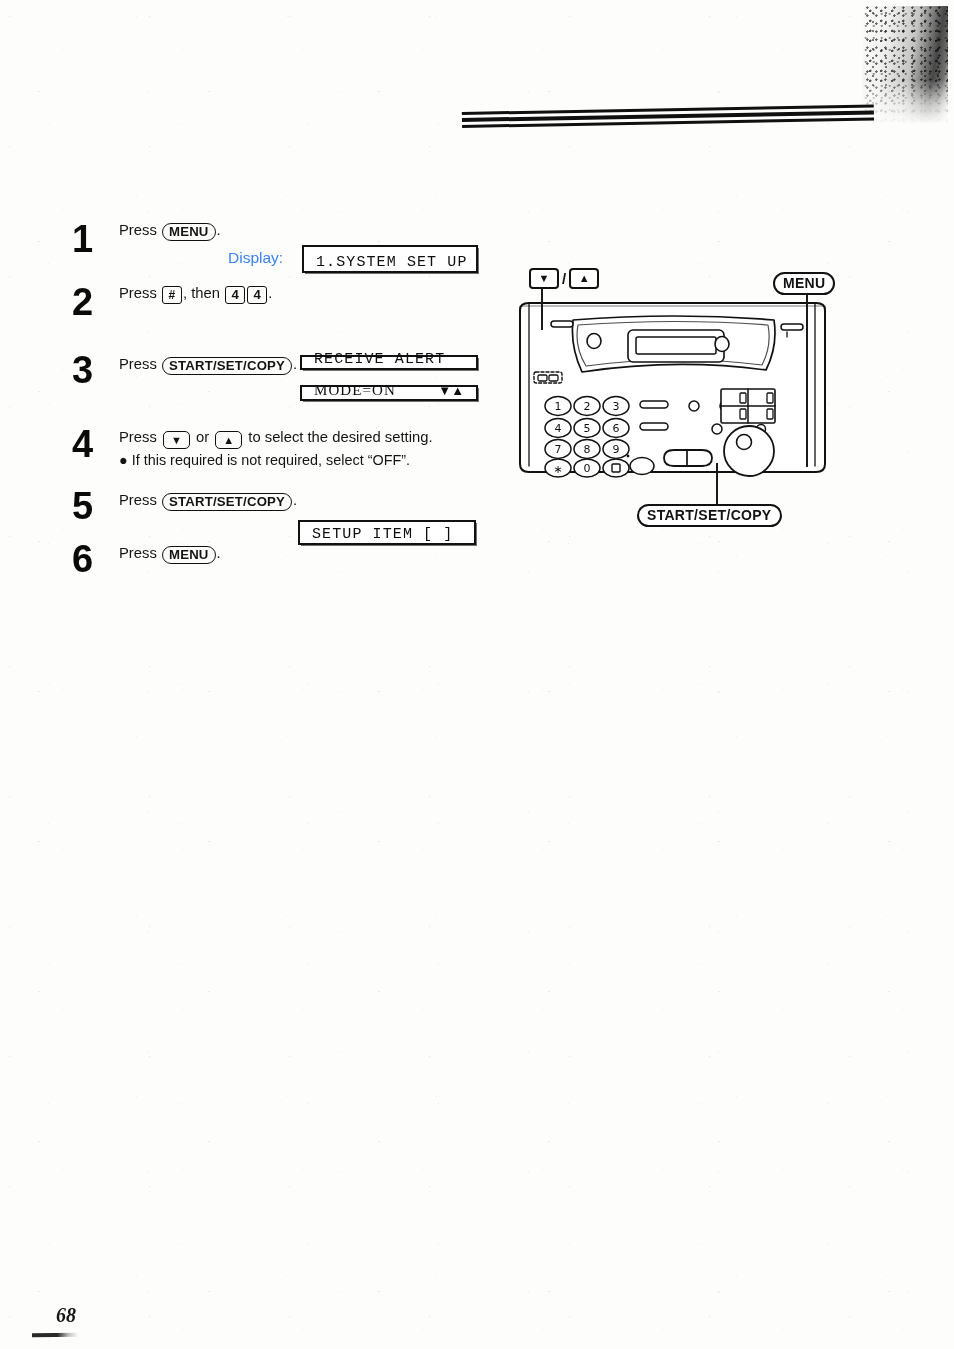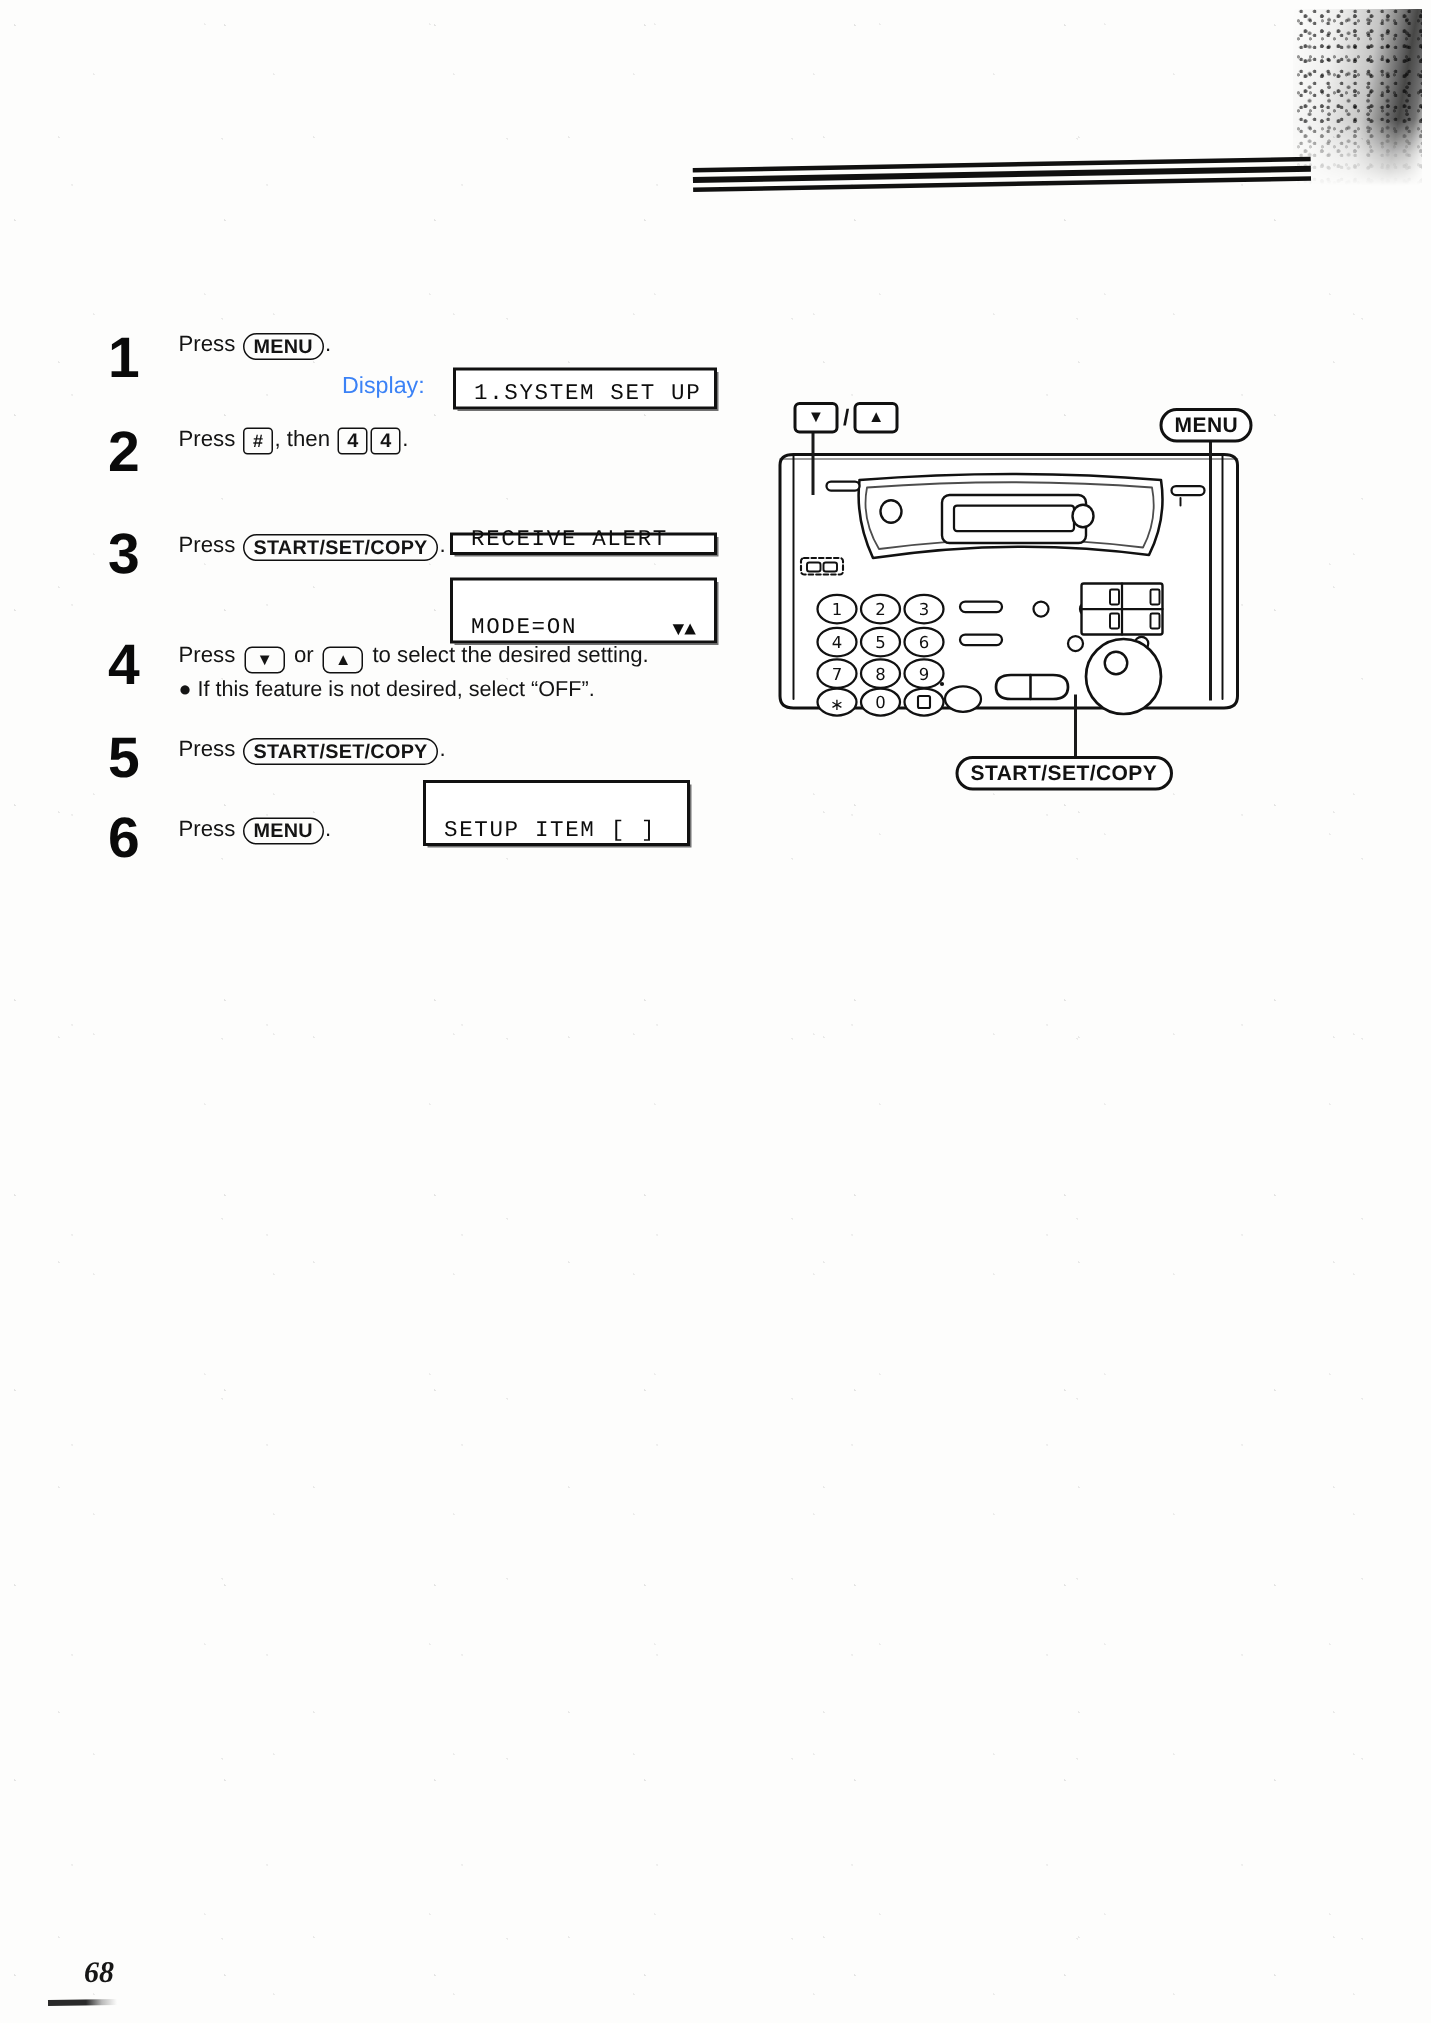--- a/index.html
+++ b/index.html
@@ -308,45 +308,45 @@
     <div class="lcd lcd-shadow" style="left:300px; top:314px; width:178px; height:15px;margin-top:41px;">
       <span class="lcd-l">RECEIVE ALERT</span>
     </div>
 
     <div class="step-num" style="left:72px; top:349px;">3</div>
     <div class="step-txt" style="left:119px; top:354px;">
       <span>Press</span>
       <span class="key">START/SET/COPY</span><span>.</span>
     </div>
 
-    <div class="lcd lcd-shadow" style="left:300px; top:385px; width:178px; height:44px;">
+    <div class="lcd lcd-shadow" style="left:300px; top:385px; width:178px; height:16px;font-family:Liberation Serif, serif;">
       <span class="lcd-l">MODE=ON</span>
       <span class="lcd-r">▼▲</span>
     </div>
 
     <div class="step-num" style="left:72px; top:423px;">4</div>
     <div class="step-txt" style="left:119px; top:427px;">
       <span>Press</span>
       <span class="key-arrow">▼</span>
       <span>or</span>
       <span class="key-arrow">▲</span>
       <span>to select the desired setting.</span>
     </div>
     <div class="step-sub" style="left:119px; top:450px;">
       <span>●</span>
-      <span>If this feature is not desired, select “OFF”.</span>
+      <span>If this required is not required, select “OFF”.</span>
     </div>
 
     <div class="step-num" style="left:72px; top:485px;">5</div>
     <div class="step-txt" style="left:119px; top:490px;">
       <span>Press</span>
       <span class="key">START/SET/COPY</span><span>.</span>
     </div>
 
-    <div class="lcd lcd-shadow" style="left:282px; top:520px; width:178px; height:44px;">
+    <div class="lcd lcd-shadow" style="left:298px; top:520px; width:178px; height:25px;">
       <span class="lcd-l">SETUP ITEM [   ]</span>
     </div>
 
     <div class="step-num" style="left:72px; top:538px;">6</div>
     <div class="step-txt" style="left:119px; top:543px;">
       <span>Press</span>
       <span class="key">MENU</span><span>.</span>
     </div>
 
   </div>

